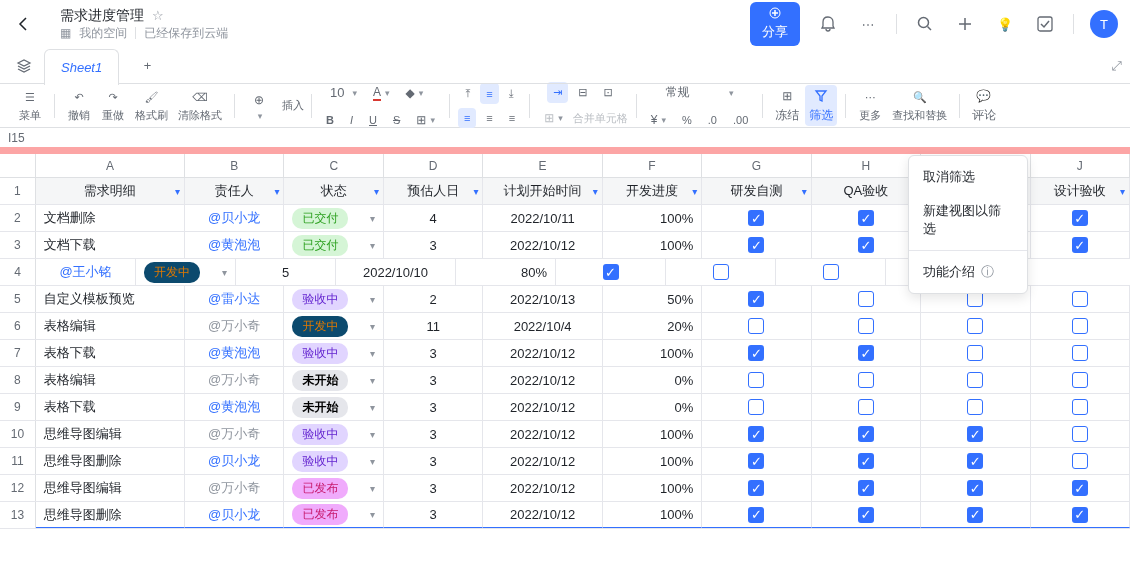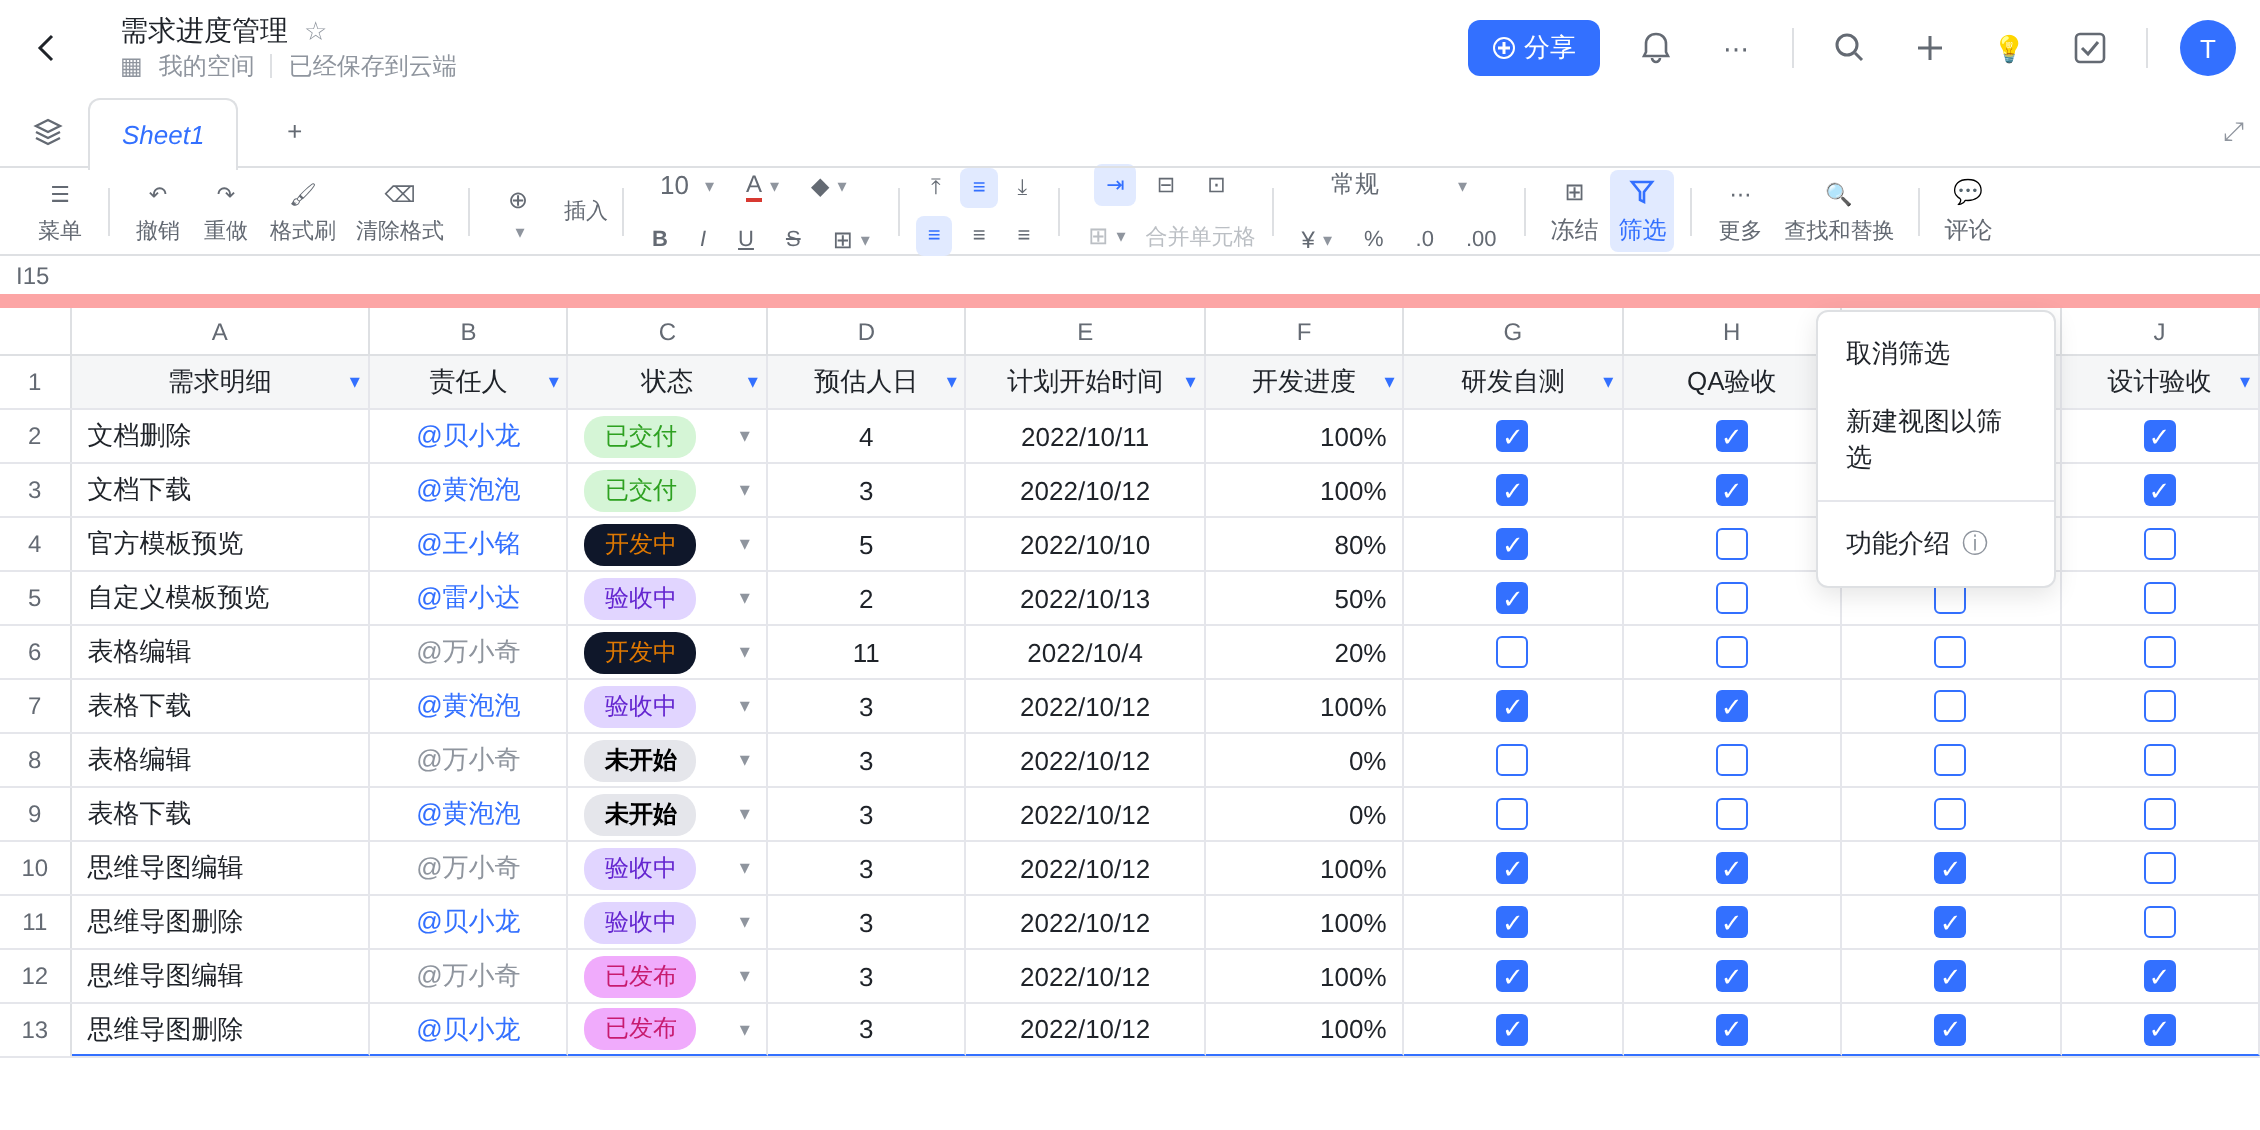--- a/index.html
+++ b/index.html
@@ -10,21 +10,21 @@
 .back-icon { width: 24px; height: 24px; display: flex; align-items: center; justify-content: center; cursor: pointer; }
 .title-area { display: flex; flex-direction: column; margin-left: 24px; flex: 0 0 auto; }
 .title-row { display: flex; align-items: center; gap: 8px; }
 .doc-title { font-size: 14px; font-weight: 500; }
 .star-icon { color: #8f959e; cursor: pointer; }
 .subtitle-row { display: flex; align-items: center; gap: 8px; font-size: 12px; color: #8f959e; }
 .folder-icon { color: #8f959e; }
 .divider-v { width: 1px; height: 12px; background: #dee0e3; }
 .header-spacer { flex: 1; }
 .header-actions { display: flex; align-items: center; gap: 16px; }
-.share-btn { background: #3370ff; color: #fff; border: none; border-radius: 6px; padding: 5px 12px; font-size: 13px; display: flex; align-items: center; gap: 4px; cursor: pointer; }
+.share-btn { background: #3370ff; color: #fff; border: none; border-radius: 6px; padding: 5px 12px; font-size: 13px; display: flex; align-items: center; gap: 4px; cursor: pointer; flex-direction: column; }
 .icon-btn { width: 24px; height: 24px; display: flex; align-items: center; justify-content: center; cursor: pointer; color: #646a73; }
 .avatar { width: 28px; height: 28px; border-radius: 50%; background: #3370ff; color: #fff; display: flex; align-items: center; justify-content: center; font-weight: 500; }
 
 
 .tabs { display: flex; align-items: center; height: 36px; border-bottom: 1px solid #dee0e3; padding: 0 12px; gap: 8px; font-style: italic; }
 .layers-icon { width: 24px; height: 24px; display: flex; align-items: center; justify-content: center; cursor: pointer; color: #646a73; }
 .tab { padding: 0 16px; height: 36px; display: flex; align-items: center; border: 1px solid transparent; border-bottom: none; color: #3370ff; cursor: pointer; }
 .tab.active { border-color: #dee0e3; border-radius: 6px 6px 0 0; background: #fff; position: relative; top: 1px; }
 .add-tab { width: 24px; height: 24px; display: flex; align-items: center; justify-content: center; cursor: pointer; color: #646a73; margin-left: 8px; }
 
@@ -71,21 +71,21 @@
 .hcell { background: #f5f6f7; font-weight: 500; position: relative; justify-content: center; }
 .filter-icon { position: absolute; right: 4px; color: #3370ff; font-size: 10px; }
 
 
 .mention { color: #3370ff; }
 .mention.gray { color: #8f959e; }
 
 
 .pill { padding: 2px 10px; border-radius: 10px; font-size: 12px; }
 .pill-done { background: #d5f5d6; color: #2ea121; }
-.pill-dev { background: #0f172a; color: #de7802; text-align: right; }
+.pill-dev { background: #0c4a6e; color: #de7802; text-align: right; }
 .pill-test { background: #e1d5ff; color: #6425d0; }
 .pill-notstart { background: #e5e6eb; color: #000000; font-weight: bold; }
 .pill-pub { background: #f0abfc; color: #c71b6f; }
 .status-cell { justify-content: space-between; }
 .status-dd { color: #8f959e; font-size: 10px; }
 
 
 .cb { width: 16px; height: 16px; border-radius: 3px; display: inline-flex; align-items: center; justify-content: center; }
 .cb.checked { background: #3370ff; color: #fff; }
 .cb.unchecked { border: 1.5px solid #3370ff; background: #fff; }
@@ -428,21 +428,20 @@
         </div>
         <div class="cell w-i center">
           <span class="cb checked">✓</span>
         </div>
         <div class="cell w-j center">
           <span class="cb checked">✓</span>
         </div>
       </div>
       <div class="row">
         <div class="row-h">4</div>
-        <div class="cell w-a">官方模板预览</div>
         <div class="cell w-b center">
           <span class="mention">@王小铭</span>
         </div>
         <div class="cell w-c status-cell">
           <span class="pill pill-dev">开发中</span>
           <span class="status-dd">▾</span>
         </div>
         <div class="cell w-d center">5</div>
         <div class="cell w-e center">2022/10/10</div>
         <div class="cell w-f right">80%</div>

